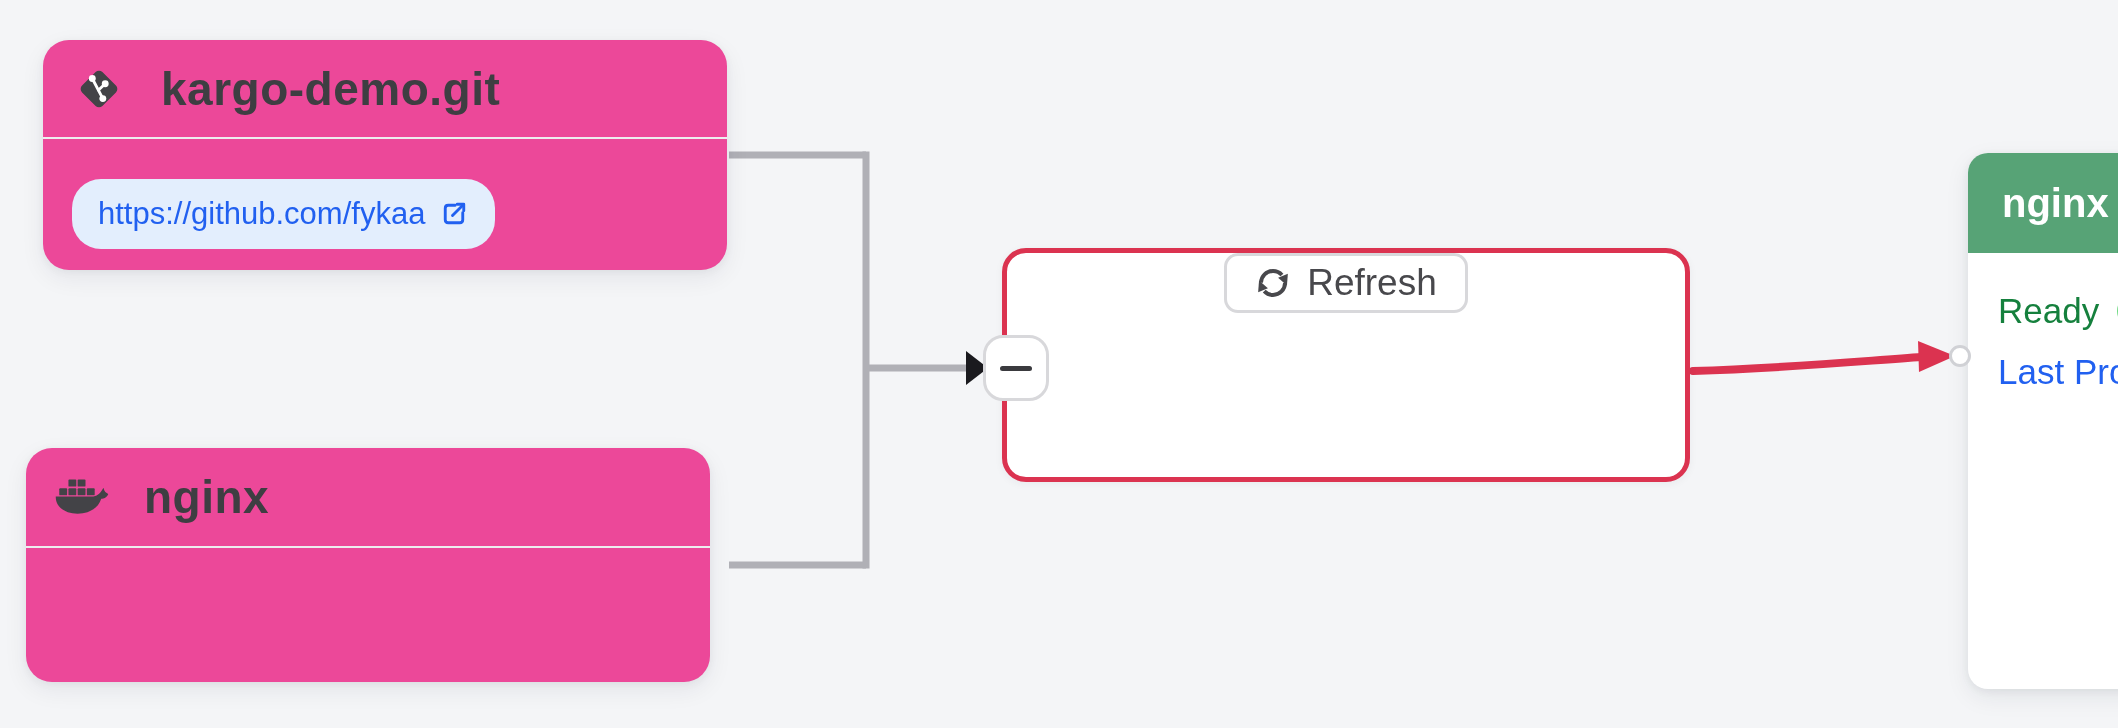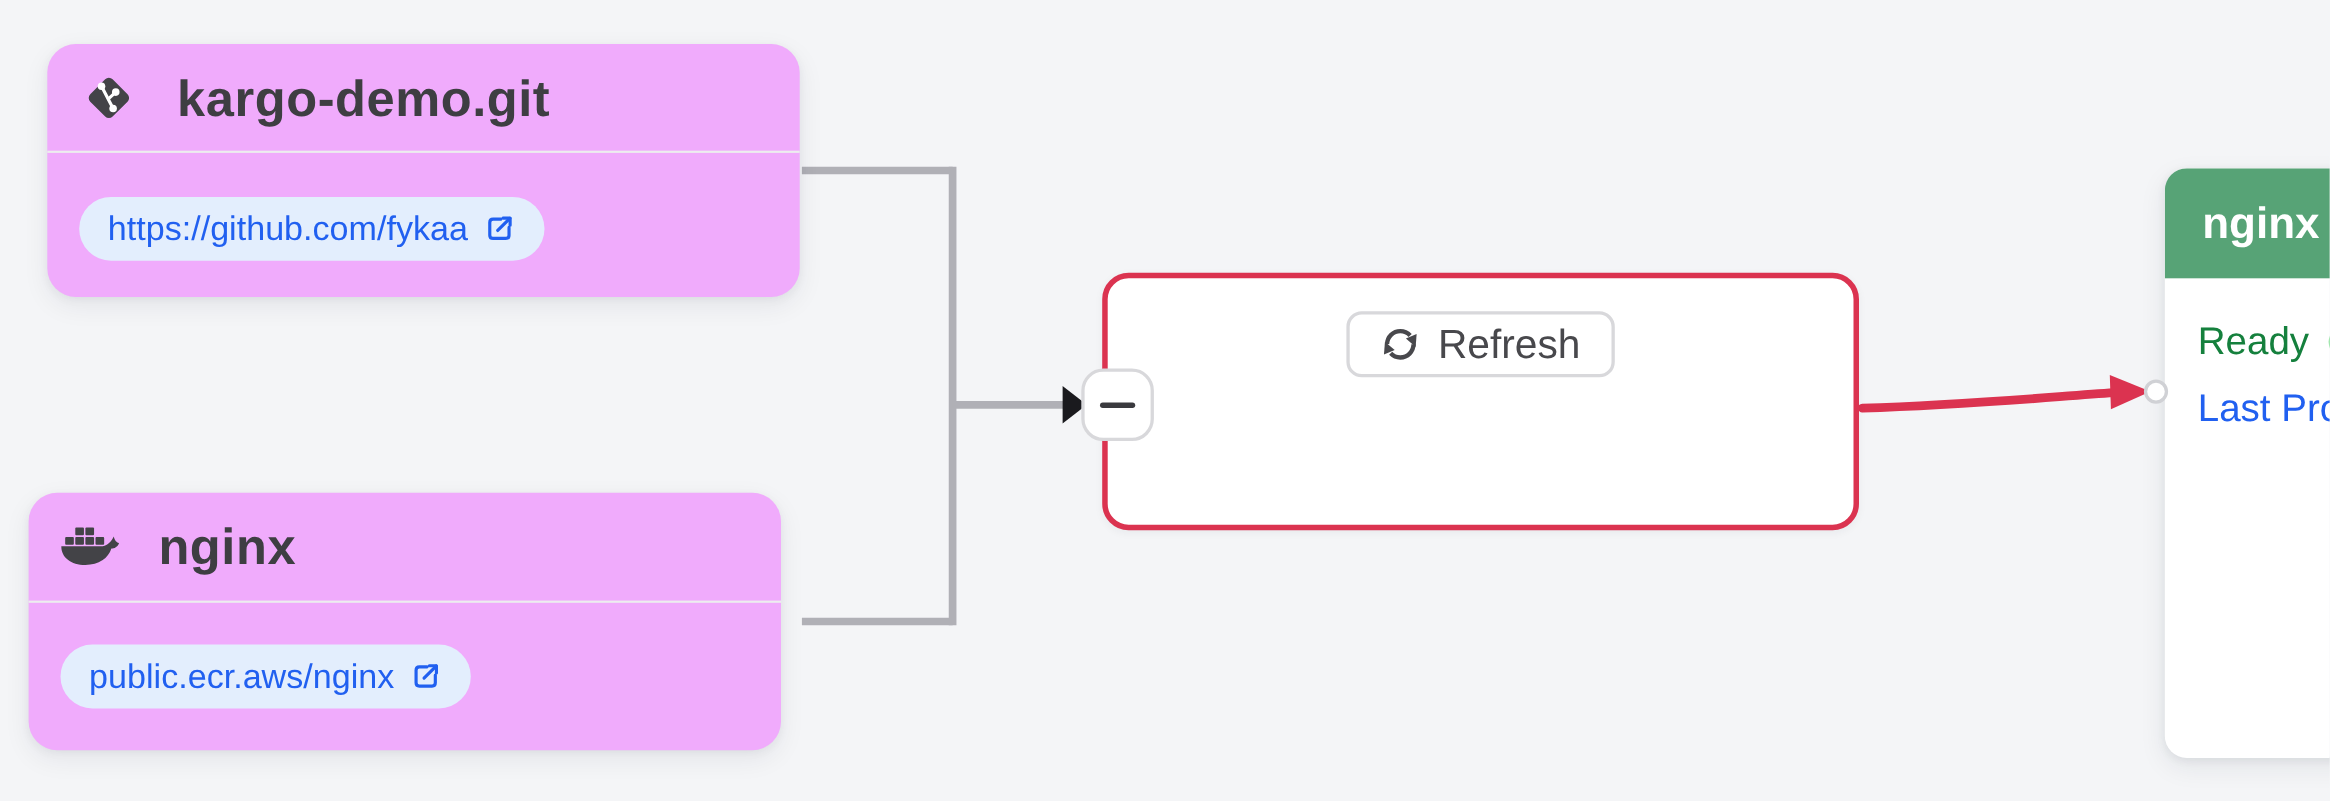--- a/index.html
+++ b/index.html
@@ -12,35 +12,35 @@
     background:var(--background,#f4f5f7);
     overflow:hidden;
   }
   #edges{position:absolute;left:0;top:0;z-index:1;}
   .edge-gray{stroke:var(--edge-gray,#b0b0b6);stroke-width:7;fill:none;}
   .arrow-black{fill:var(--arrow-black,#1a1a1e);}
   .edge-red{stroke:var(--edge-red,#db3350);stroke-width:8;fill:none;stroke-linecap:round;}
   .arrow-red{fill:var(--edge-red,#db3350);}
 
   .card{
-    position:absolute;width:684px;background:#f0abfc;border-radius:26px;z-index:2;
+    position:absolute;width:684px;background:#ec4899;border-radius:26px;z-index:2;
     box-shadow:0 2px 8px rgba(25,35,55,.05),0 8px 24px rgba(25,35,55,.07);
   }
   .card-head{
     display:flex;align-items:center;padding:0 24px 0 28px;
     border-bottom:2px solid var(--divider,#ededef);
   }
   .nicon{width:56px;display:flex;justify-content:center;align-items:center;color:#434347;flex:0 0 auto;}
   .ntitle{
     margin-left:34px;font-size:46px;font-weight:700;color:var(--title-text,#3e3e42);
     letter-spacing:.5px;white-space:nowrap;
   }
   .card-body{padding:40px 28px 0 29px;}
   .pill{
-    display:inline-flex;align-items:center;gap:14px;height:58px;padding:0 26px;
+    display:inline-flex;align-items:center;gap:14px;height:70px;padding:0 26px;
     border-radius:29px;background:var(--pill-background,#e3eefd);
     color:var(--link-blue,#2160f0);font-size:31px;text-decoration:none;cursor:pointer;
     white-space:nowrap;
   }
   .pill svg{display:block;}
 
   .node{
     position:absolute;left:1002px;top:248px;width:688px;height:234px;
     background:#fff;border:5px solid var(--edge-red,#db3350);border-radius:24px;
     box-sizing:border-box;z-index:3;
@@ -49,21 +49,21 @@
   .node-head{
     display:flex;align-items:center;height:100px;padding:0 28px 0 34px;
     border-bottom:2px solid var(--divider,#ededef);
   }
   .node-head .ntitle{margin-left:38px;}
   .spacer{flex:1;}
   .sq-btn{
     width:64px;height:64px;border-radius:16px;border:3px solid #e5e5e8;background:#fff;
     display:flex;align-items:center;justify-content:center;color:#48484c;cursor:pointer;padding:0;
   }
-  .node-body{display:flex;justify-content:center;padding-top:30px;}
+  .node-body{display:flex;justify-content:center;}
   .refresh-btn{
     display:inline-flex;align-items:center;gap:16px;height:60px;padding:0 28px;
     border-radius:14px;border:3px solid var(--button-border,#d8d8db);background:#fff;
     font-family:inherit;font-size:37px;color:#48484c;cursor:pointer;
   }
   .refresh-btn svg{display:block;}
 
   .collapse-btn{
     position:absolute;left:983px;top:335px;width:66px;height:66px;z-index:4;
     background:#fff;border:3px solid var(--button-border,#d8d8db);border-radius:20px;
@@ -153,32 +153,20 @@
             <rect x="27" y="14" width="9" height="8" rx="1"></rect>
             <rect x="37.5" y="14" width="9" height="8" rx="1"></rect>
             <rect x="16.5" y="4" width="9" height="8" rx="1"></rect>
             <rect x="27" y="4" width="9" height="8" rx="1"></rect>
             <path d="M2 23.5 L45 23.5 C50.5 22.5 54 18.5 56.5 13.5 C57.5 18 59.5 19.5 62 20.5 C60.5 24.5 57 26 54 26 C51 36 41 43 27 43 C12 43 2 35 2 24 Z"></path>
           </g>
         </svg>
       </span>
       <span class="ntitle">nginx</span>
     </div>
-    <div class="card-body" style="padding-top:38px">
-      <a class="pill">
-        <span>public.ecr.aws/nginx</span>
-        <span>
-          <svg viewBox="0 0 24 24" width="30" height="30" fill="none" stroke="currentColor" stroke-width="2.3" stroke-linecap="round" stroke-linejoin="round">
-            <path d="M13 5H7.4C6 5 5 6 5 7.4v9.2C5 18 6 19 7.4 19h9.2c1.4 0 2.4-1 2.4-2.4V11"></path>
-            <path d="M10.8 13.2 19.6 4.4"></path>
-              <path d="M14.6 4.2h5.2v5.2"></path>
-          </svg>
-        </span>
-      </a>
-    </div>
   </div>
 
   <div class="node">
     <div class="node-body">
       <button class="refresh-btn">
         <span>
           <svg viewBox="0 0 24 24" width="36" height="36">
             <circle cx="12" cy="12" r="8" fill="none" stroke="currentColor" stroke-width="2.6" stroke-dasharray="19 6.13"></circle>
             <polygon points="2.7,10.4 8.6,15.5 2.1,18.2" fill="currentColor"></polygon>
             <polygon points="21.3,13.6 15.4,8.5 21.9,5.8" fill="currentColor"></polygon>

